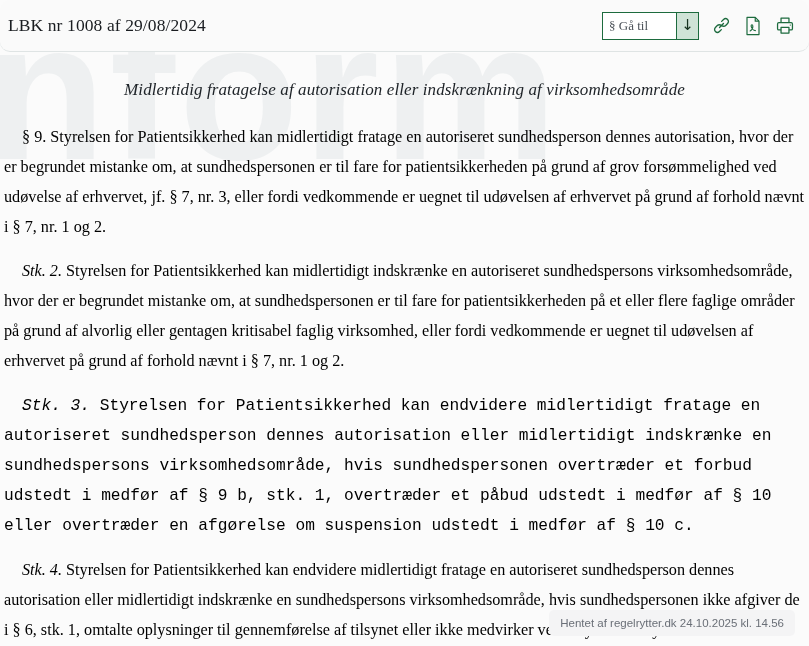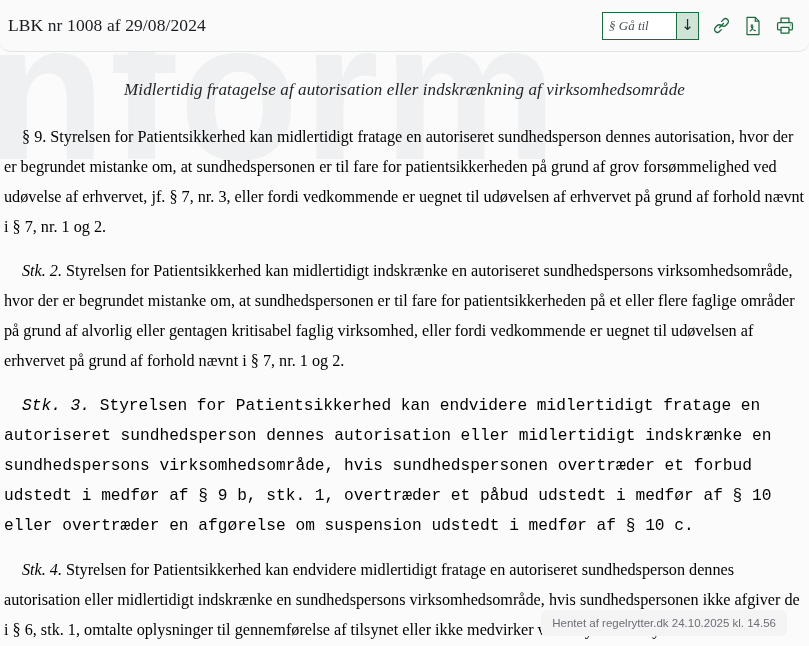--- a/index.html
+++ b/index.html
@@ -81,21 +81,20 @@
   #goto-input {
     flex: 1 1 auto;
     border: 0;
     outline: none;
     background: transparent;
     padding: 0 4px 0 6px;
     font-family: "Liberation Serif", "DejaVu Serif", serif;
     font-size: 13px;
     color: #a21caf;
     min-width: 0;
-    font-style: italic;
   }
   #goto-input::placeholder { color: #4b5158; opacity: 1; }
   #goto-dropdown-button {
     flex: 0 0 22px;
     background: #cfe3d6;
     border: 0;
     border-left: 1.5px solid #1d6b3e;
     display: flex;
     align-items: center;
     justify-content: center;
@@ -149,21 +148,21 @@
   }
   #paragraph-1 { margin-top: 22px; }
   #paragraph-2 { margin-top: 14px; }
   #paragraph-3 { margin-top: 15px; font-family: Liberation Mono, monospace; }
   #paragraph-4 { margin-top: 14px; }
   .stk-label { font-style: italic; }
 
   
   #retrieval-badge {
     position: absolute;
-    right: 22px;
+    right: 14px;
     bottom: 10px;
     z-index: 4;
     background: #f4f4f5;
     border-radius: 5px;
     padding: 7px 11px;
     font-family: "Liberation Sans", "DejaVu Sans", sans-serif;
     font-size: 11.5px;
     color: #6a6f77;
     white-space: nowrap;
   }

